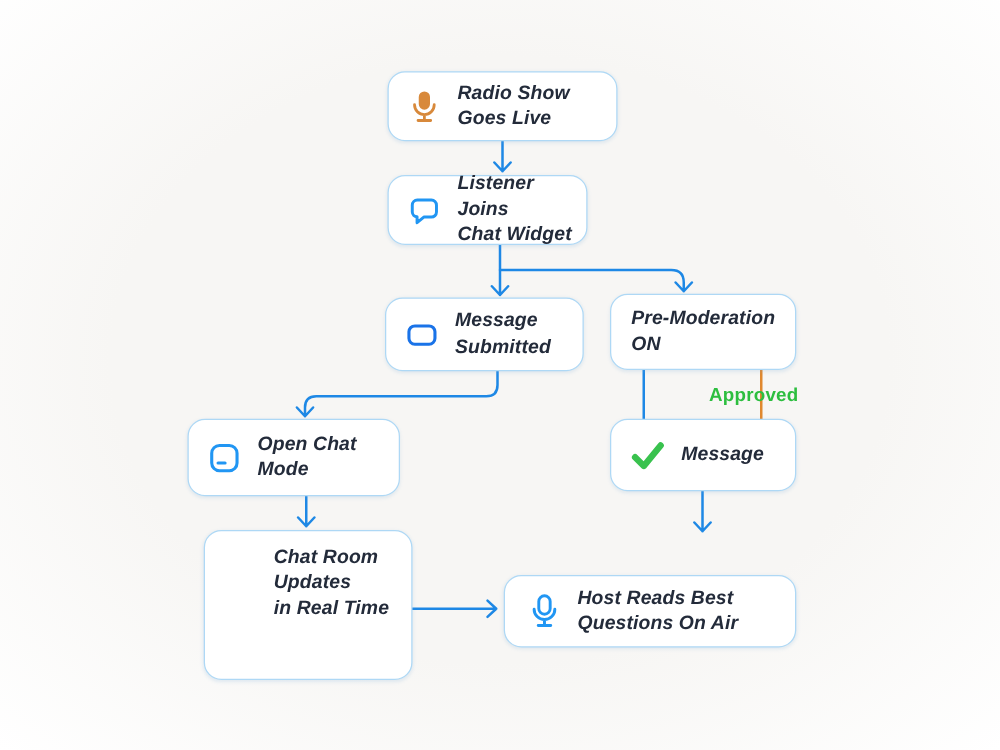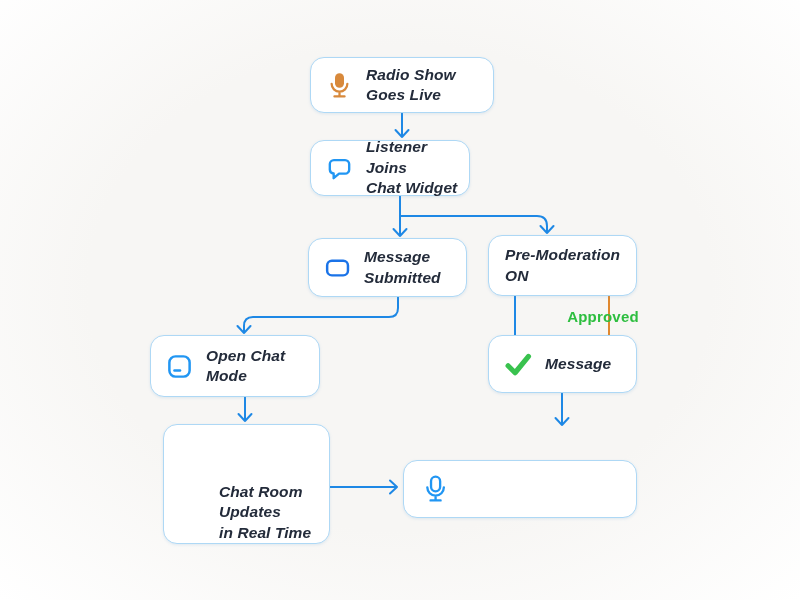--- a/index.html
+++ b/index.html
@@ -21,21 +21,21 @@
     display:flex;align-items:center;
     padding:0 10px 0 15px;
     font-style:italic;
   }
   .node .icon{flex:0 0 auto;display:flex;align-items:center;justify-content:center;margin-right:13px;}
   .node .label{
     color:var(--text_dark);font-size:15.5px;font-weight:600;line-height:1.32;
     white-space:pre-line;letter-spacing:.1px;
   }
   .node.no-icon{padding-left:16px;}
-  .node.top-align{align-items:flex-end;}
+  .node.top-align{align-items:flex-start;}
   .edge-label{
     position:absolute;color:var(--green);font-size:15px;font-weight:600;
     text-align:center;letter-spacing:.2px;
   }
   .ic{display:block;}
 </style>
 </head>
 <body>
 
 <div class="stage">
@@ -116,15 +116,17 @@
 in Real Time</span>
   </div>
 
   <div class="node" style="left:403px;top:460px;width:234px;height:58px;padding-left:17px;">
     <span class="icon">
       <svg class="ic" width="28" height="28" viewBox="0 0 24 24">
         <rect x="8.6" y="1.4" width="7.8" height="12.6" rx="3.9" stroke="var(--icon_blue)" stroke-width="2" fill="none"></rect>
         <path d="M5.4 10.6 a7.1 7.1 0 0 0 14.2 0 M12.5 17.7 V21 M8.2 21.8 H16.8" stroke="var(--icon_blue)" stroke-width="2" fill="none" stroke-linecap="round"></path>
       </svg>
     </span>
+    <span class="label">Host Reads Best
+Questions On Air</span>
   </div>
 
 </div>
 
 </body></html>

